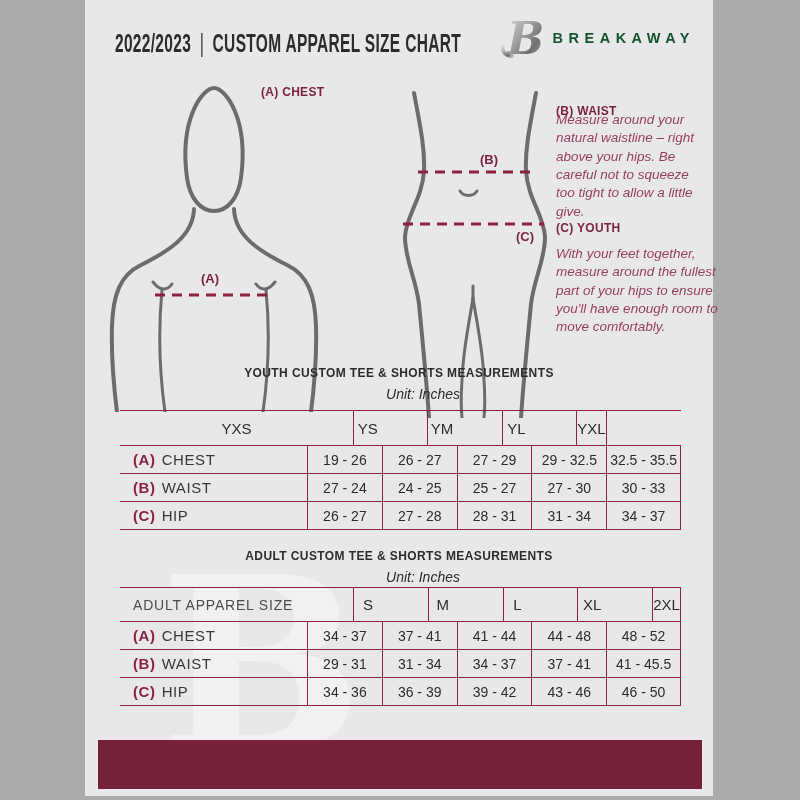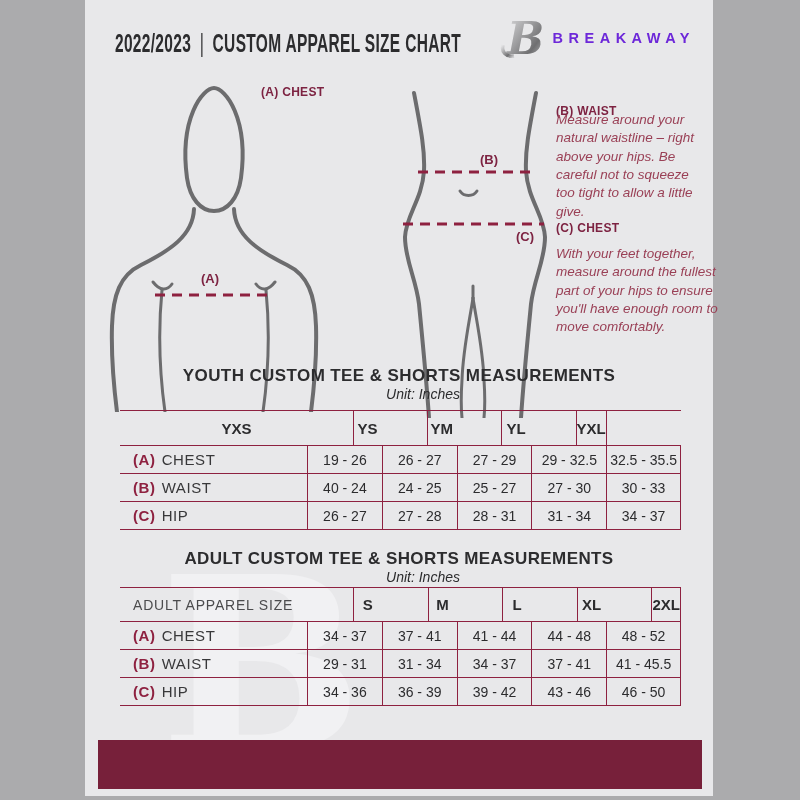--- a/index.html
+++ b/index.html
@@ -11,50 +11,50 @@
   body{font-family:"Liberation Sans","DejaVu Sans",sans-serif;background:var(--outer);}
   .canvas{position:relative;width:800px;height:800px;background:var(--outer);overflow:hidden;}
   .page{position:absolute;left:85px;top:0;width:628px;height:796px;background:var(--page);}
 
   
   .hdr-left{position:absolute;left:30px;top:22px;height:42px;display:flex;align-items:center;gap:14px;
     transform:scaleX(0.62);transform-origin:left center;white-space:nowrap;}
   .hdr-year,.hdr-title{font-size:25px;font-weight:bold;color:var(--ink);letter-spacing:0.5px;}
   .hdr-sep{font-size:26px;font-weight:400;color:#3a3a3c;}
   .logo-group{position:absolute;right:18px;top:14px;display:flex;align-items:center;gap:10px;}
-  .brand{font-size:14.5px;font-weight:bold;letter-spacing:5.5px;color:#6d28d9;}
+  .brand{font-size:14.5px;font-weight:bold;letter-spacing:5.5px;color:#14532d;}
 
   
   .instr-h{position:absolute;font-size:12px;font-weight:bold;color:var(--maroon);letter-spacing:0.3px;}
   .instr-p{position:absolute;font-size:13.5px;font-style:italic;color:var(--maroon-text);line-height:1.36;}
 
   
   .fig{position:absolute;}
   .fig path{fill:none;stroke:var(--figure);stroke-linecap:round;}
   .fig .outline{stroke-width:4px;}
   .fig .detail{stroke-width:3px;}
   .fig .dash{stroke:var(--maroon-line);stroke-width:3px;stroke-dasharray:10 7;stroke-linecap:butt;}
   .fig text{font-family:"Liberation Sans",sans-serif;font-size:13px;font-weight:bold;fill:var(--maroon);}
 
   
-  .sec-title{position:absolute;left:0;width:628px;text-align:center;font-size:17px;font-weight:bold;
+  .sec-title{position:absolute;left:0;width:628px;text-align:center;font-size:12px;font-weight:bold;
     color:var(--ink);letter-spacing:0.4px;}
   .sec-unit{position:absolute;left:0;width:676px;text-align:center;font-size:14px;font-style:italic;color:var(--ink);}
 
   
   .sizetable{position:absolute;left:35px;width:561px;border-top:1.5px solid var(--maroon-line);z-index:2;}
   .trow{display:grid;grid-template-columns:187px repeat(5,1fr);border-bottom:1.5px solid var(--maroon-line);}
   .trow.head{height:35px;}
   .trow.data{height:28px;}
   .cell{display:flex;align-items:center;justify-content:center;font-size:14px;color:var(--ink);}
   .cell + .cell{border-left:1.5px solid var(--maroon-line);}
   .cell:last-child{border-right:1.5px solid var(--maroon-line);}
   .cell.lab{justify-content:flex-start;padding-left:13px;}
   .cell.colhead{font-size:14px;color:var(--ink-soft);letter-spacing:0.8px;}
-  .cell.sz{font-weight:bold;font-size:15px;margin-left:46px;}
+  .cell.sz{font-weight:normal;font-size:15px;margin-left:46px;}
   .rowlab{display:flex;gap:6px;font-size:15px;letter-spacing:0.6px;color:#38383a;}
   .rowlab .pfx{font-weight:bold;color:var(--maroon-line);}
 
   .watermark{position:absolute;left:75px;top:545px;font-family:"DejaVu Serif",serif;font-weight:bold;
     font-size:240px;line-height:1;color:var(--watermark);z-index:1;user-select:none;}
   .footer-bar{position:absolute;left:13px;top:740px;width:604px;height:49px;background:var(--maroon-bar);z-index:3;}
 </style>
 </head>
 <body>
 
@@ -107,21 +107,21 @@
       <text x="80" y="76">(B)</text>
       <path class="dash" d="M3,136 H144"></path>
       <text x="116" y="153">(C)</text>
     </svg>
 
     <div class="instr-h" style="left:176px;top:85px;">(A) CHEST</div>
 
     <div class="instr-h" style="left:471px;top:104px;">(B) WAIST</div>
     <div class="instr-p" style="left:471px;top:111px;width:150px;">Measure around your natural waistline – right above your hips. Be careful not to squeeze too tight to allow a little give.</div>
 
-    <div class="instr-h" style="left:471px;top:221px;">(C) CHEST</div>
+    <div class="instr-h" style="left:471px;top:221px;">(C) YOUTH</div>
     <div class="instr-p" style="left:471px;top:245px;width:165px;">With your feet together, measure around the fullest part of your hips to ensure you'll have enough room to move comfortably.</div>
 
     <div class="sec-title" style="top:366px;">YOUTH CUSTOM TEE &amp; SHORTS MEASUREMENTS</div>
     <div class="sec-unit" style="top:386px;">Unit: Inches</div>
 
     <div class="sizetable" style="top:410px;">
       <div class="trow head">
         <div class="cell sz">YXS</div>
         <div class="cell sz">YS</div>
         <div class="cell sz">YM</div>
@@ -141,21 +141,21 @@
         <div class="cell">29 - 32.5</div>
         <div class="cell">32.5 - 35.5</div>
       </div>
       <div class="trow data">
         <div class="cell lab">
             <span class="rowlab">
               <span class="pfx">(B)</span>
               <span>WAIST</span>
             </span>
           </div>
-        <div class="cell">40 - 24</div>
+        <div class="cell">27 - 24</div>
         <div class="cell">24 - 25</div>
         <div class="cell">25 - 27</div>
         <div class="cell">27 - 30</div>
         <div class="cell">30 - 33</div>
       </div>
       <div class="trow data">
         <div class="cell lab">
             <span class="rowlab">
               <span class="pfx">(C)</span>
               <span>HIP</span>

